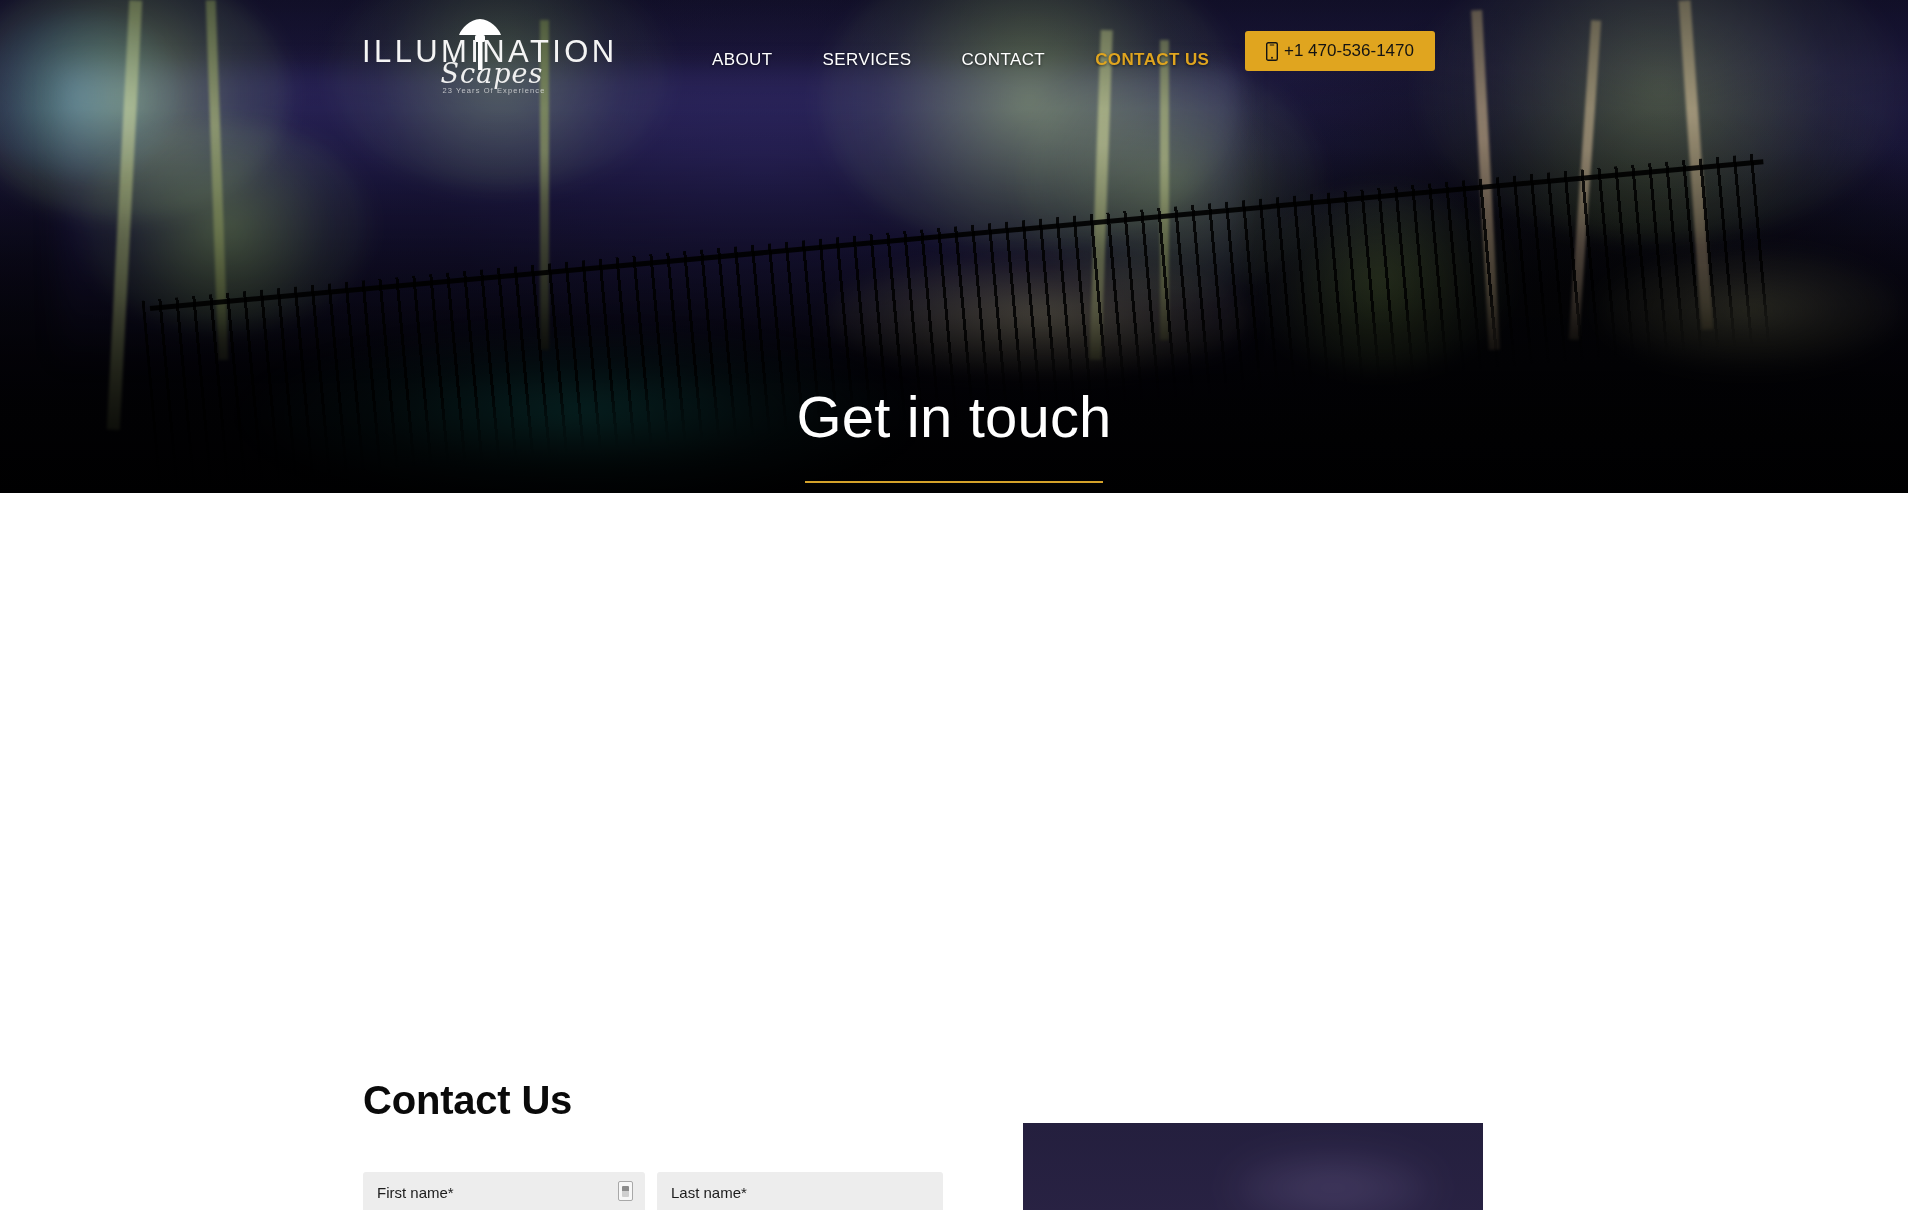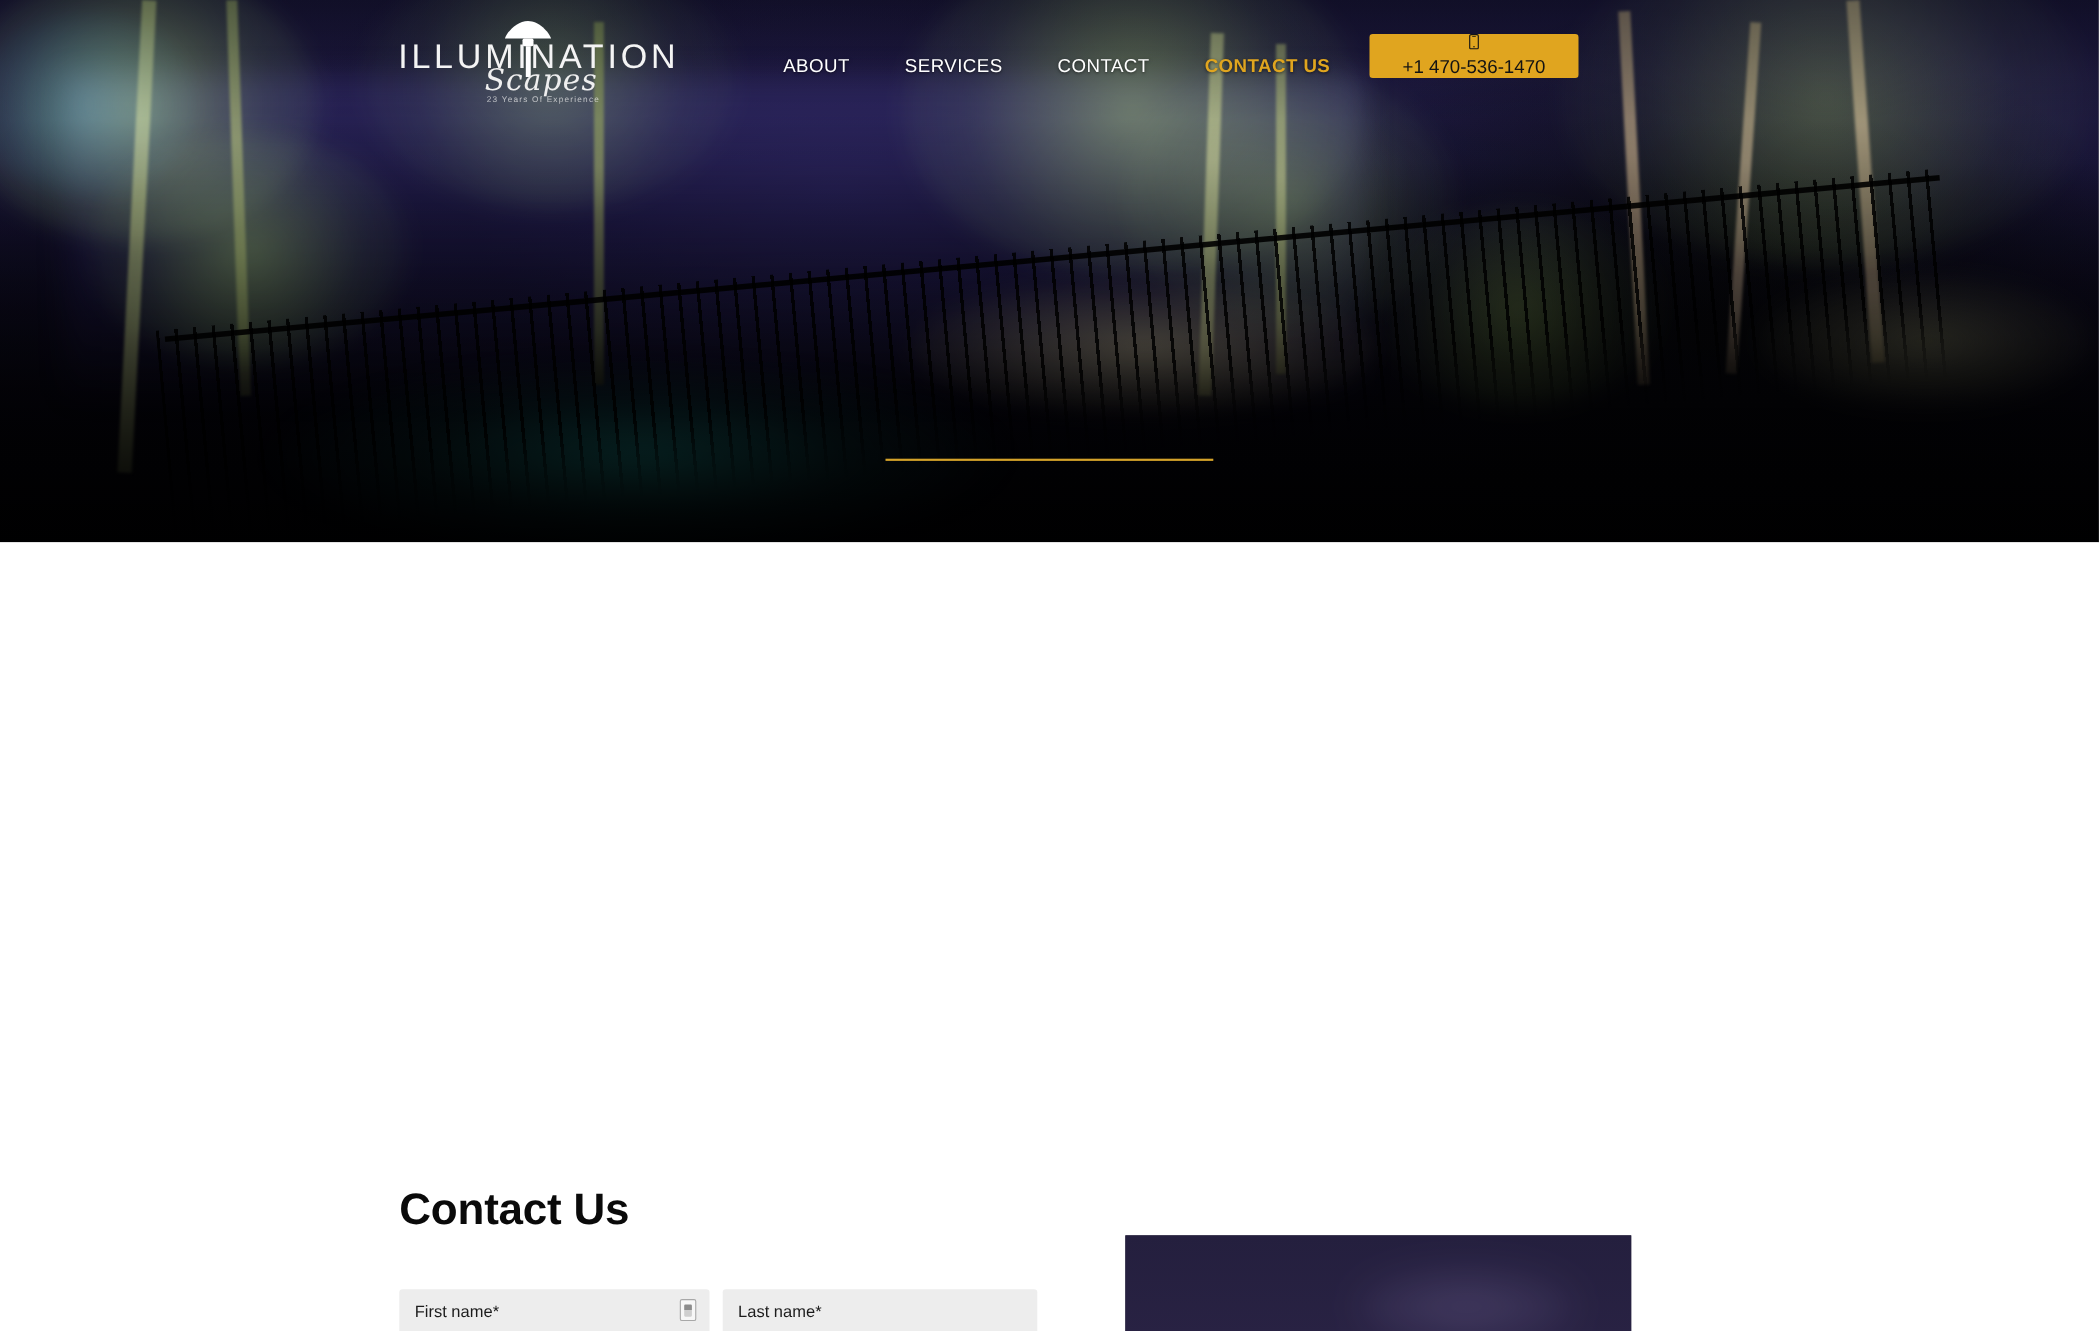--- a/index.html
+++ b/index.html
@@ -155,21 +155,20 @@
     border-radius: 3px;
     display: flex;
     align-items: center;
     justify-content: center;
     gap: 6px;
     color: #131313;
     font-size: 17px;
     font-weight: 400;
     cursor: pointer;
     font-family: "Liberation Sans", sans-serif;
-    flex-direction: column;
   }
 
   .hero-title-wrap {
     position: absolute;
     left: 0; right: 0; top: 385px;
     text-align: center;
     z-index: 15;
   }
   .hero-title {
     font-size: 58px;
@@ -311,20 +310,21 @@
       <svg width="12" height="19" viewBox="0 0 12 19">
         <rect x="0.7" y="0.7" width="10.6" height="17.6" rx="1.6" fill="none" stroke="#131313" stroke-width="1.4"></rect>
         <rect x="3.6" y="2.6" width="4.8" height="0.9" rx="0.45" fill="#131313"></rect>
         <circle cx="6" cy="15.7" r="0.95" fill="#131313"></circle>
       </svg>
       <span>+1 470-536-1470</span>
     </button>
   </header>
 
   <div class="hero-title-wrap">
+    <h1 class="hero-title">Get in touch</h1>
     <div class="hero-rule"></div>
   </div>
 </div>
 
 <section class="contact-section">
 
   <h2 class="contact-heading">Contact Us</h2>
 
   <form class="form">
     <div class="form-row">

